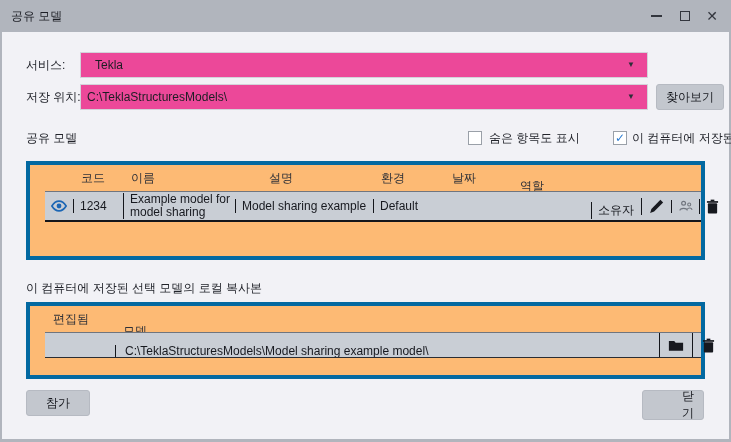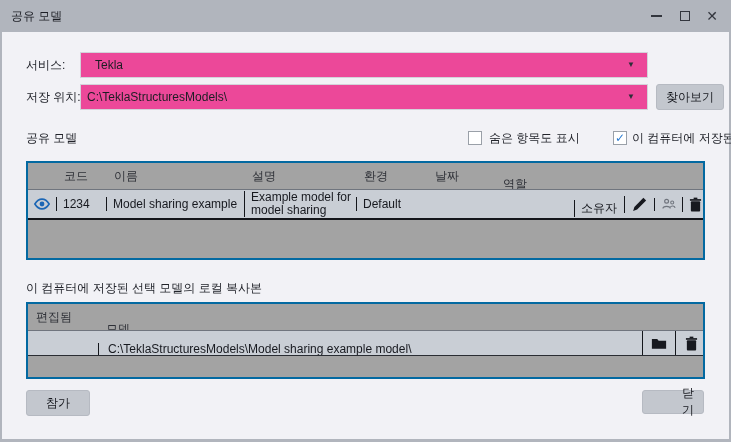--- a/index.html
+++ b/index.html
@@ -28,21 +28,21 @@
   .combo .val.tight{left:6px;}
   .combo .arrow{position:absolute;right:12px;top:0;line-height:24px;font-size:8px;color:#2b2f38;}
   .btn{
     position:absolute;background:#c3c7ce;border:1px solid #b6bac2;border-radius:3px;
     font-size:12px;color:#16181e;display:flex;align-items:center;justify-content:center;cursor:default;
   }
   
   .cbx{position:absolute;width:14px;height:14px;background:#ffffff;border:1px solid #9aa0a8;
        display:flex;align-items:center;justify-content:center;font-size:12px;font-weight:bold;color:#2b7cd3;}
   
-  .tbl{position:absolute;background:#a3a3a3;border:2px solid #0369a1;}
+  .tbl{position:absolute;background:#fdba74;border:4px solid #0369a1;padding-left:15px;}
   .hrow{display:flex;height:26px;}
   .hcell{flex-shrink:0;line-height:26px;padding-left:8px;font-size:12px;color:#2e3037;overflow:hidden;white-space:nowrap;}
   .drow{display:flex;background:#c9ced5;border-top:1px solid #70757e;border-bottom:2px solid #14161b;}
   .t1 .drow{height:31px;align-items:center;}
   .t2 .drow{height:26px;border-bottom:1px solid #2a2d33;}
   .dcell{flex-shrink:0;display:flex;align-items:center;padding-left:6px;font-size:12px;color:#17191f;overflow:hidden;}
   .dcell.sep{border-left:1px solid #14161b;}
   .dcell.icon{justify-content:center;padding-left:0;}
   .desc{font-size:12px;line-height:13px;}
   
@@ -109,22 +109,22 @@
         <div class="hcell c10"></div>
       </div>
       <div class="drow">
         <div class="dcell icon c0">
           <svg width="18" height="12" viewBox="0 0 24 16">
             <path d="M12 1.5 C6.5 1.5 2.5 8 2.5 8 S6.5 14.5 12 14.5 21.5 8 21.5 8 17.5 1.5 12 1.5 Z" fill="none" stroke="#1b66b5" stroke-width="2.2"></path>
             <circle cx="12" cy="8" r="3.2" fill="#1b66b5"></circle>
           </svg>
         </div>
         <div class="dcell sep c1">1234</div>
+        <div class="dcell sep c3 desc">Example model for model sharing</div>
         <div class="dcell sep c2">Model sharing example</div>
-        <div class="dcell sep c3 desc">Example model for model sharing</div>
         <div class="dcell sep c4">Default</div>
         <div class="dcell sep c5"></div>
         <div class="dcell sep c6"></div>
         <div class="dcell sep c7">소유자</div>
         <div class="dcell sep icon c8">
           <svg width="17" height="17" viewBox="0 0 20 20">
             <path d="M2.5 17.5 L4 12.8 L14.6 2.2 L17.8 5.4 L7.2 16 Z" fill="#17191f"></path>
           </svg>
         </div>
         <div class="dcell sep icon c9">
@@ -166,16 +166,16 @@
           <svg width="13" height="15" viewBox="0 0 14 16">
             <rect x="2" y="4.5" width="10" height="11" rx="1" fill="#17191f"></rect>
             <rect x="1" y="2.2" width="12" height="1.8" fill="#17191f"></rect>
             <rect x="5" y="0.6" width="4" height="1.8" fill="#17191f"></rect>
           </svg>
         </div>
       </div>
     </div>
 
     <div class="btn" style="left:24px;top:358px;width:64px;height:26px;">참가</div>
-    <div class="btn" style="left:640px;top:358px;width:62px;height:24px;padding-left:39px;">닫기</div>
+    <div class="btn" style="left:640px;top:358px;width:62px;height:30px;padding-left:39px;">닫기</div>
 
   </div>
 </div>
 
 </body></html>

